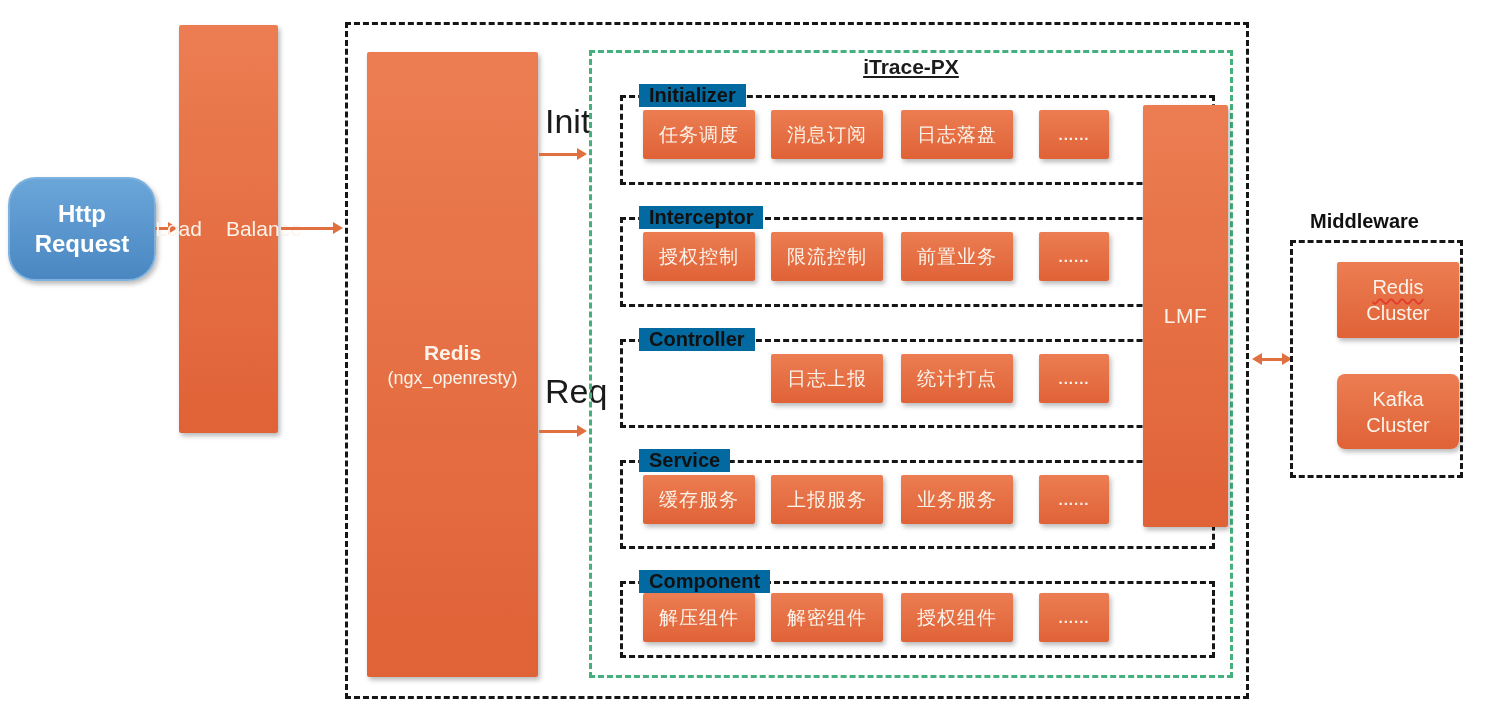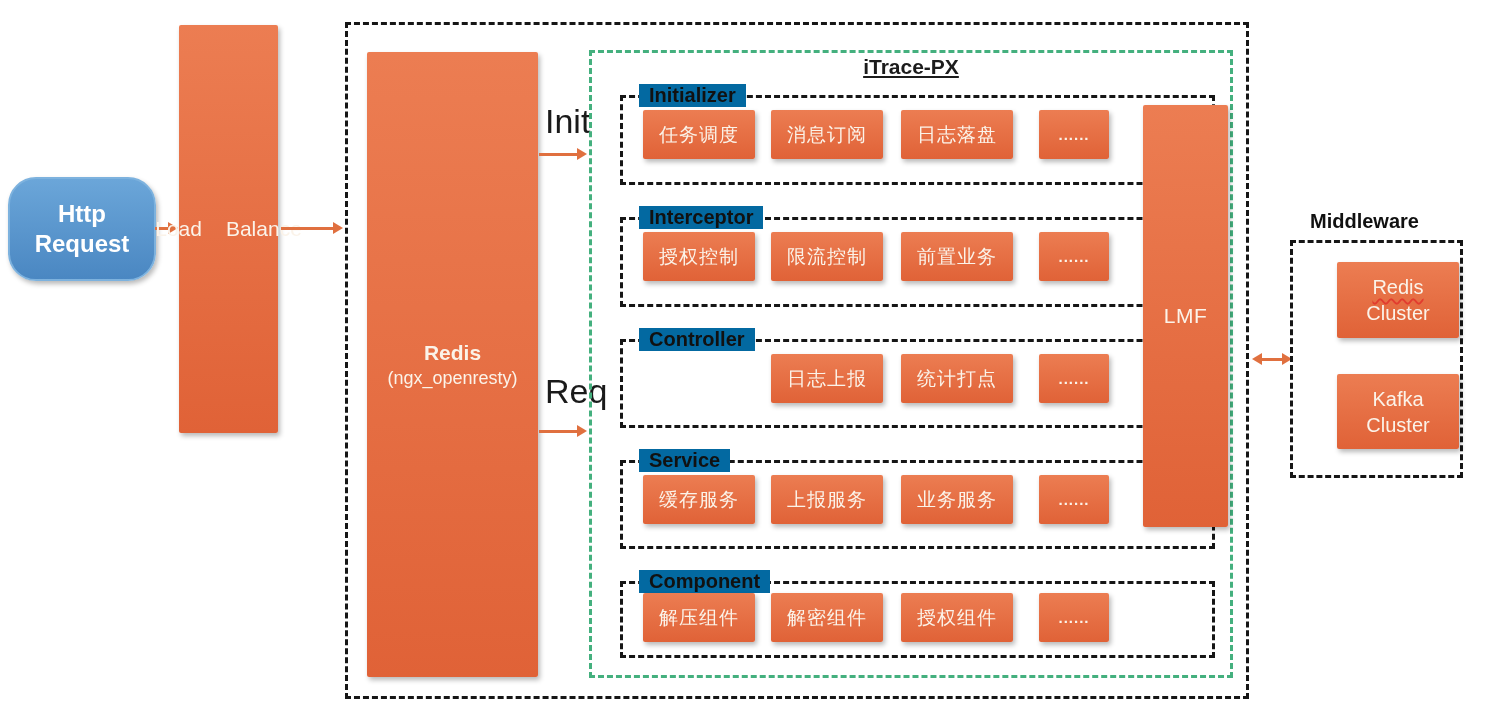--- a/index.html
+++ b/index.html
@@ -89,21 +89,21 @@
     border-right:10px solid #e0703f;
     border-top:6px solid transparent; border-bottom:6px solid transparent;
   }
   .flow-label { position:absolute; font-size:34px; color:#1a1a1a; }
 
   
   .mw-title { position:absolute; left:1310px; top:210px; font-size:20px; font-weight:bold; color:#111; }
   .mw-box { position:absolute; left:1290px; top:240px; width:173px; height:238px; border:3px dashed #161616; }
   .mw-node { width:122px; height:76px; left:44px; flex-direction:column; font-size:20px; line-height:1.3; }
   .mw-redis { top:19px; }
-  .mw-kafka { top:131px; height:75px; }
+  .mw-kafka { top:131px; height:75px;border-radius:8px; }
   .squiggle {
     text-decoration-line:underline;
     text-decoration-style:wavy;
     text-decoration-color:#e23c2e;
     text-decoration-thickness:2px;
     text-underline-offset:4px;
   }
 </style>
 </head>
 <body>

